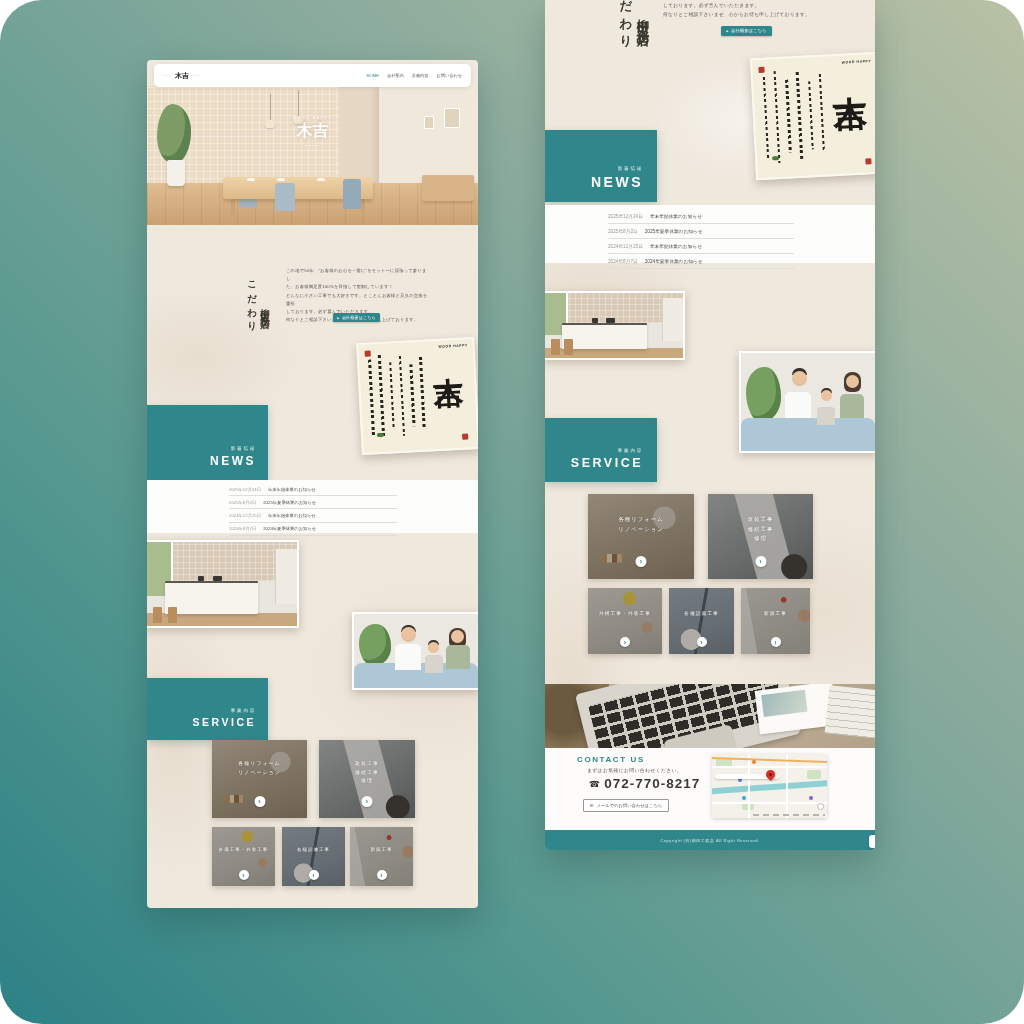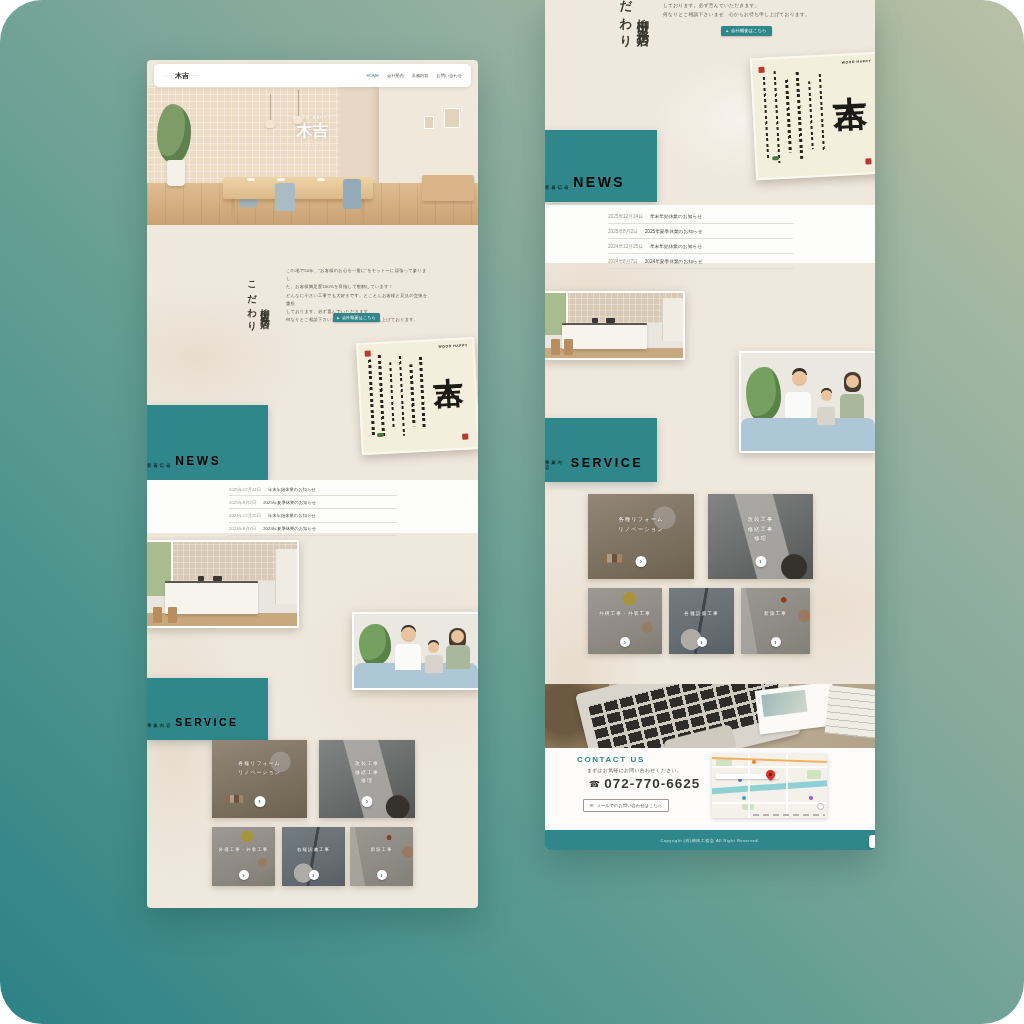--- a/index.html
+++ b/index.html
@@ -85,22 +85,22 @@
   .cal-b-pos .cal-main{font-size:34px;}
   .cal-sub{position:absolute;right:4%;top:4%;font-size:3.4px;font-weight:bold;letter-spacing:.6px;color:#2b2b28;}
   .cal-col{width:2.4px;background:repeating-linear-gradient(180deg,#26241f 0 3px,transparent 3px 5.6px);}
   .k1{left:8%;top:14%;height:70%;} .k2{left:17%;top:10%;height:78%;} .k3{left:26%;top:18%;height:62%;}
   .k4{left:35%;top:12%;height:74%;} .k5{left:44%;top:20%;height:58%;} .k6{left:53%;top:14%;height:66%;}
   .cal-seal{width:6px;height:6px;background:#b63a2e;border-radius:1px;}
   .s1{left:5%;top:6%;} .s2{right:8%;bottom:7%;}
   .cal-green{left:12%;bottom:14%;width:7px;height:4px;background:#4a7a3a;border-radius:2px;}
 
   
-  .teal-block{position:absolute;background:#2F878B;color:#000000;display:flex;flex-direction:row;
-    justify-content:flex-start;align-items:flex-end;padding:0 12px 12px 0;gap:3px;box-shadow:0 3px 8px rgba(40,80,80,.25);}
+  .teal-block{position:absolute;background:#2F878B;color:#ffffff;display:flex;flex-direction:column;
+    justify-content:flex-end;align-items:flex-end;padding:0 12px 12px 0;gap:3px;box-shadow:0 3px 8px rgba(40,80,80,.25);}
   .tb-jp{font-size:4.5px;letter-spacing:1.8px;opacity:.92;}
   .tb-en{font-size:12px;letter-spacing:2.5px;font-weight:600;}
   .news-a-pos{left:0;top:345px;width:121px;height:75px;}
   .svc-a-pos{left:0;top:618px;width:121px;height:62px;}
   .svc-a-pos .tb-en{font-size:10.5px;}
   .news-b-pos{left:0;top:130px;width:112px;height:72px;padding-right:14px;}
   .news-b-pos .tb-en{font-size:14px;}
   .svc-b-pos{left:0;top:418px;width:112px;height:64px;padding-right:14px;}
   .svc-b-pos .tb-en{font-size:12.5px;}
 
@@ -565,21 +565,21 @@
           <i class="lp-photo"></i>
         </i>
       <i class="lp-paper2"></i>
     </div>
 
     <div class="contact">
       <div class="ct-head">CONTACT US</div>
       <div class="ct-lead">まずはお気軽にお問い合わせください。</div>
       <div class="ct-phone">
         <span class="ct-picon">☎</span>
-        <span class="ct-num">072-770-6625</span>
+        <span class="ct-num">072-770-8217</span>
       </div>
       <a class="ct-mail">
         <span class="ct-micon">✉</span>
         <span>メールでのお問い合わせはこちら</span>
       </a>
       <div class="map">
         <i class="m-park mp1"></i>
         <i class="m-park mp2"></i>
         <i class="m-park mp3"></i>
         <i class="m-river"></i>

